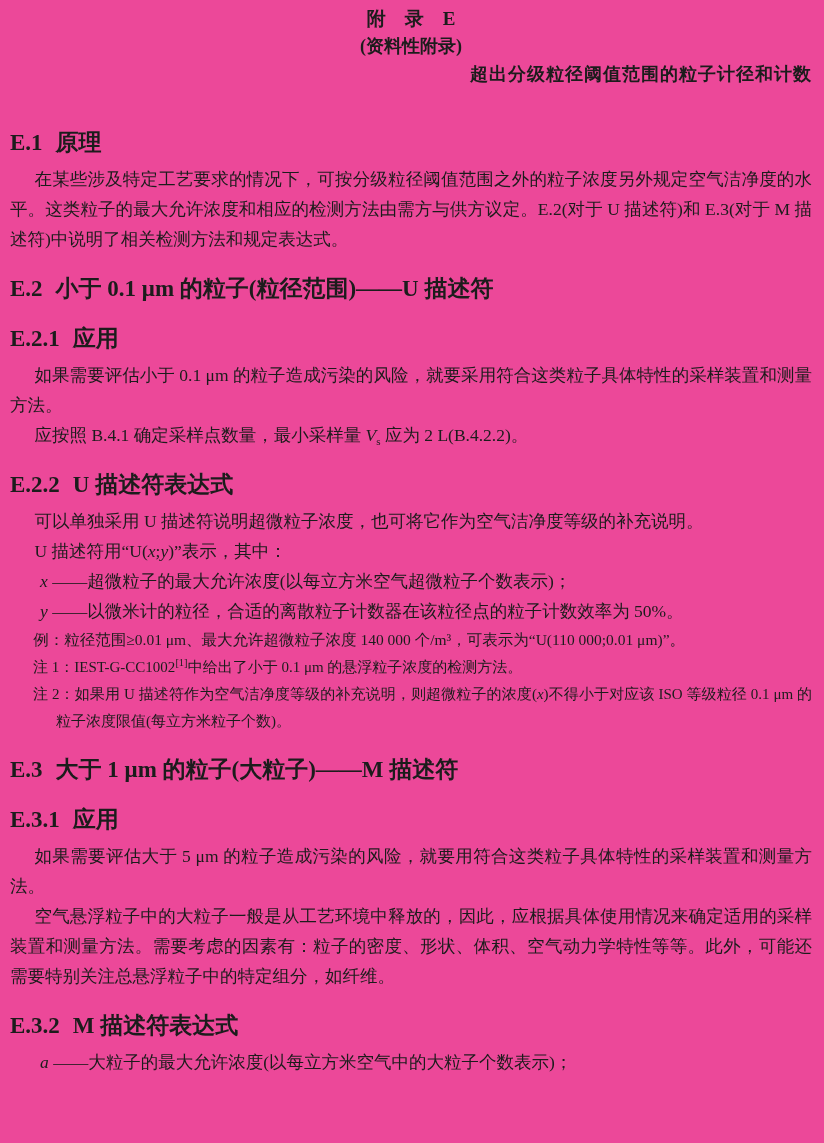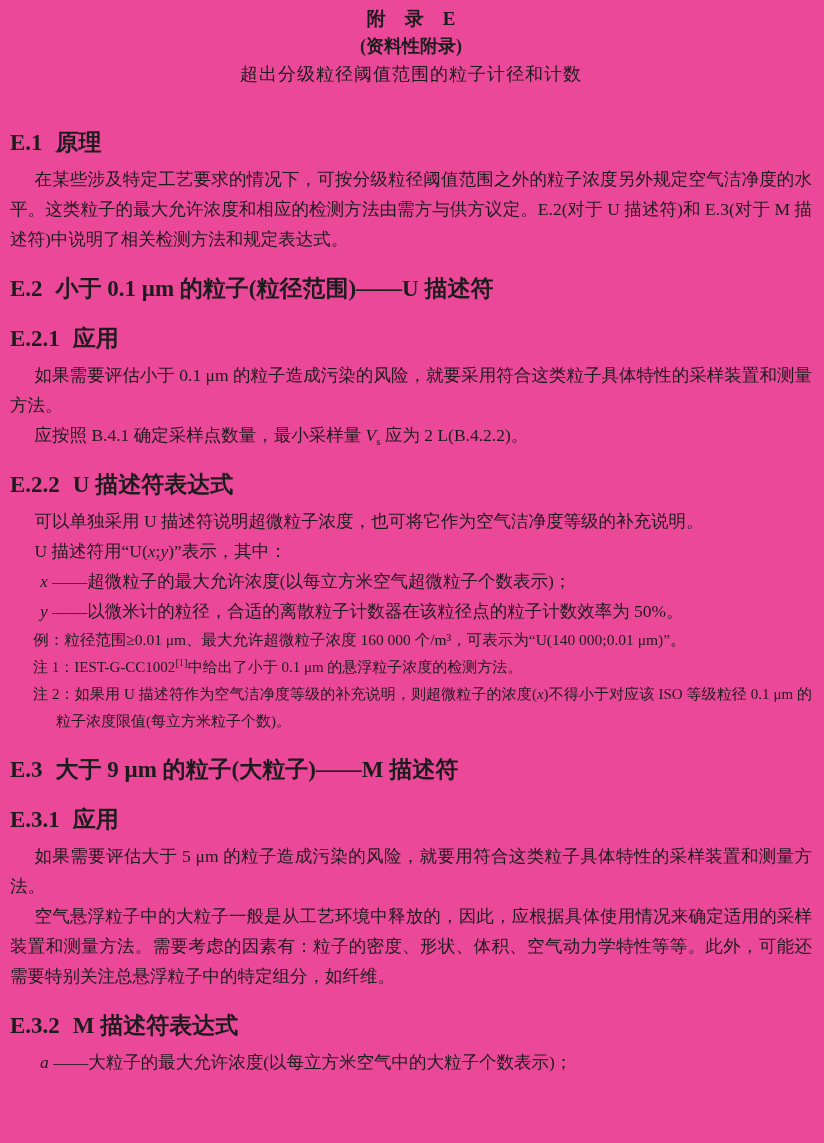--- a/index.html
+++ b/index.html
@@ -12,21 +12,21 @@
     color: #1c1c1c;
     font-family: "Liberation Serif", "DejaVu Serif", serif;
     font-size: 17.5px;
     line-height: 30px;
     padding: 6px 12px 4px 10px;
     text-align: justify;
   }
   .doc-header { text-align: center; }
   .t1 { font-size: 19px; font-weight: 700; line-height: 26px; text-align: center; }
   .t2 { font-size: 18px; font-weight: 700; line-height: 28px; text-align: center; }
-  .t3 { font-size: 18px; font-weight: 400; line-height: 28px; text-align: center; letter-spacing: 1px; }
+  .t3 { font-size: 18px; font-weight: 700; line-height: 28px; text-align: right; letter-spacing: 1px; }
   h2, h3 {
     font-size: 23px; font-weight: 700;
     line-height: 30px; margin: 20px 0 6px;
     text-align: left;
   }
   .sec-e1 { margin-top: 40px; }
   .num { display: inline-block; margin-right: 13px; }
   p { margin: 0; }
   p.body { text-indent: 1.4em; }
   .item { padding-left: 30px; text-indent: 0; }
@@ -56,26 +56,26 @@
   <p class="body">如果需要评估小于 0.1 μm 的粒子造成污染的风险，就要采用符合这类粒子具体特性的采样装置和测量方法。</p>
   <p class="body"><span>应按照 B.4.1 确定采样点数量，最小采样量 </span><i class="var">V</i><sub>s</sub><span> 应为 2 L(B.4.2.2)。</span></p>
 
   <h3><span class="num">E.2.2</span><span>U 描述符表达式</span></h3>
   <p class="body">可以单独采用 U 描述符说明超微粒子浓度，也可将它作为空气洁净度等级的补充说明。</p>
   <p class="body"><span>U 描述符用“U(</span><i class="var">x</i><span>;</span><i class="var">y</i><span>)”表示，其中：</span></p>
 
   <p class="item"><i class="var">x</i> <span>——</span><span>超微粒子的最大允许浓度(以每立方米空气超微粒子个数表示)；</span></p>
   <p class="item"><i class="var">y</i> <span>——</span><span>以微米计的粒径，合适的离散粒子计数器在该粒径点的粒子计数效率为 50%。</span></p>
 
-  <p class="example">例：粒径范围≥0.01 μm、最大允许超微粒子浓度 160 000 个/m³，可表示为“U(140 000;0.01 μm)”。</p>
+  <p class="example">例：粒径范围≥0.01 μm、最大允许超微粒子浓度 140 000 个/m³，可表示为“U(110 000;0.01 μm)”。</p>
 
   <p class="note"><span>注 1：</span><span>IEST-G-CC1002</span><sup>[1]</sup><span>中给出了小于 0.1 μm 的悬浮粒子浓度的检测方法。</span></p>
   <p class="note"><span>注 2：</span><span>如果用 U 描述符作为空气洁净度等级的补充说明，则超微粒子的浓度(</span><i class="var">x</i><span>)不得小于对应该 ISO 等级粒径 0.1 μm 的粒子浓度限值(每立方米粒子个数)。</span></p>
 
-  <h2><span class="num">E.3</span><span>大于 9 μm 的粒子(大粒子)——M 描述符</span></h2>
+  <h2><span class="num">E.3</span><span>大于 1 μm 的粒子(大粒子)——M 描述符</span></h2>
 
   <h3><span class="num">E.3.1</span><span>应用</span></h3>
   <p class="body">如果需要评估大于 5 μm 的粒子造成污染的风险，就要用符合这类粒子具体特性的采样装置和测量方法。</p>
   <p class="body">空气悬浮粒子中的大粒子一般是从工艺环境中释放的，因此，应根据具体使用情况来确定适用的采样装置和测量方法。需要考虑的因素有：粒子的密度、形状、体积、空气动力学特性等等。此外，可能还需要特别关注总悬浮粒子中的特定组分，如纤维。</p>
 
   <h3><span class="num">E.3.2</span><span>M 描述符表达式</span></h3>
 
   <p class="item"><i class="var">a</i> <span>——</span><span>大粒子的最大允许浓度(以每立方米空气中的大粒子个数表示)；</span></p>
 
 </div>

